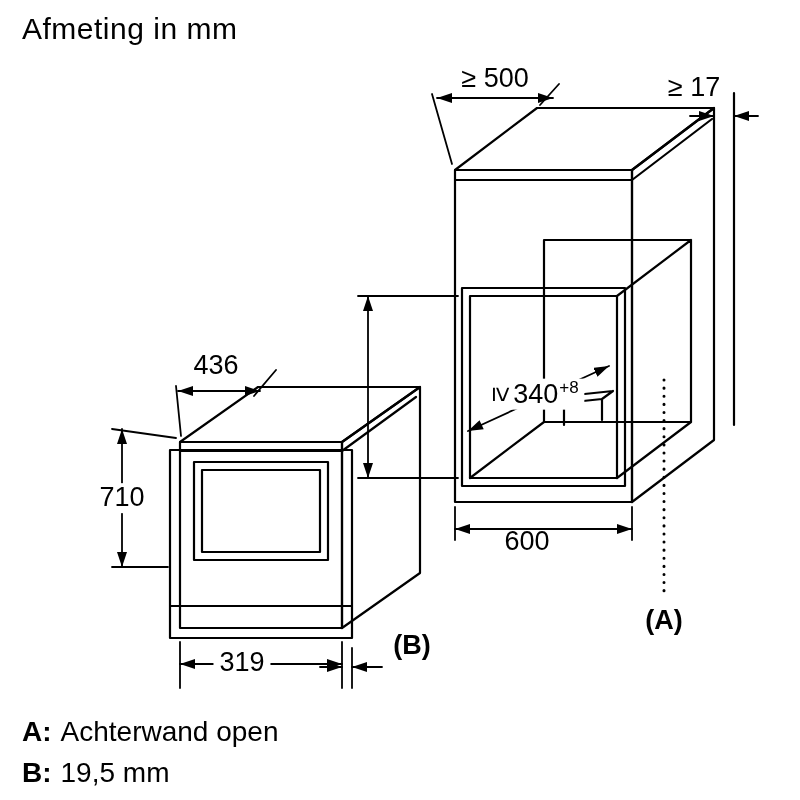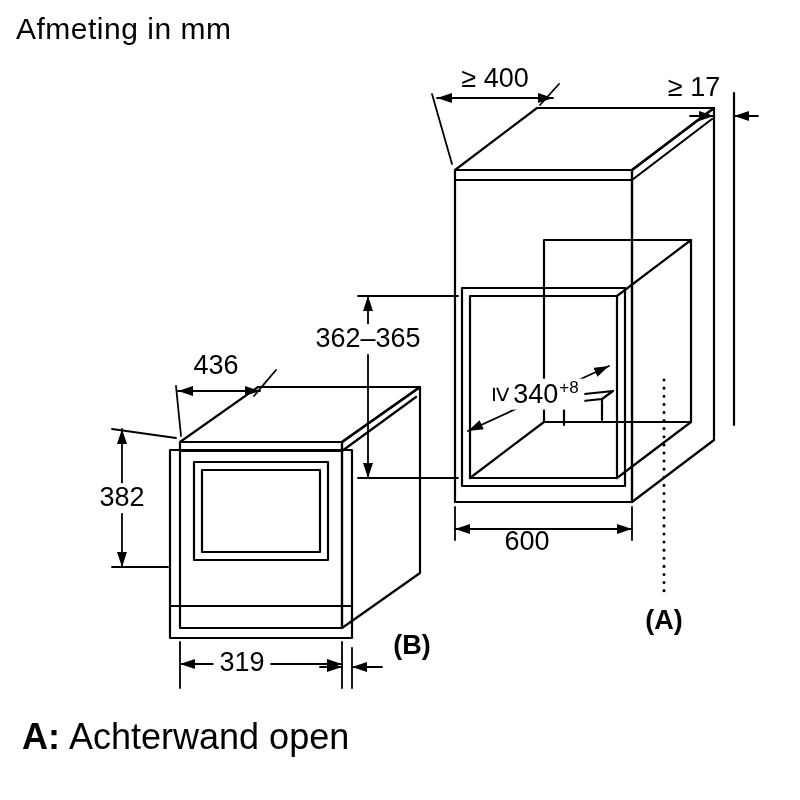--- a/index.html
+++ b/index.html
@@ -6,37 +6,37 @@
   .stage{
     position:relative;
     width:800px;height:800px;
     background:#fff;
     font-family:"Liberation Sans", sans-serif;
     color:#000;
     overflow:hidden;
   }
   .stage svg{position:absolute;left:0;top:0;}
   .title{
-    position:absolute;left:16px;top:12px;
+    position:absolute;left:22px;top:12px;
     font-size:30px;letter-spacing:0.5px;
   }
   .dim{
     position:absolute;
     transform:translate(-50%,-50%);
     font-size:27px;
     white-space:nowrap;
     line-height:1.1;
   }
   .bg{background:#fff;padding:0 6px;}
   .bold{font-weight:700;}
   .rot{display:inline-block;transform:rotate(90deg);margin-right:5px;}
   sup.tol{font-size:17px;vertical-align:super;margin-left:1px;}
   .legend{
     position:absolute;left:22px;
-    font-size:36px;white-space:nowrap;
+    font-size:28px;white-space:nowrap;
   }
   .legend .key{font-weight:700;margin-right:9px;}
 </style>
 </head>
 <body>
 
 <div class="stage">
 
   <svg width="800" height="800" viewBox="0 0 800 800">
     <defs>
@@ -101,40 +101,42 @@
       <path d="M352,648 L352,688"></path>
       <path d="M320,667 L342,667" marker-end="url(#ae)"></path>
       <path d="M382,667 L352,667" marker-end="url(#ae)"></path>
     </g>
 
     <path d="M664,380 L664,597" stroke="#000" fill="none" stroke-width="3" stroke-linecap="round" stroke-dasharray="0.1 8"></path>
   </svg>
 
   <div class="title">Afmeting in mm</div>
 
-  <div class="dim" style="left:495px;top:79px">≥ 400</div>
+  <div class="dim" style="left:495px;top:79px">≥ 500</div>
 
   <div class="dim" style="left:694px;top:88px">≥ 17</div>
 
-  <div class="dim bg" style="left:368px;top:339px">362–365</div>
 
   <div class="dim bg" style="left:536px;top:394px">
     <span class="rot">≥</span><span>340</span><sup class="tol">+8</sup>
   </div>
 
   <div class="dim" style="left:527px;top:542px">600</div>
 
   <div class="dim bold" style="left:664px;top:621px">(A)</div>
 
   <div class="dim" style="left:216px;top:366px">436</div>
 
-  <div class="dim bg" style="left:122px;top:498px">382</div>
+  <div class="dim bg" style="left:122px;top:498px">710</div>
 
   <div class="dim bg" style="left:242px;top:663px">319</div>
 
   <div class="dim bold" style="left:412px;top:646px">(B)</div>
 
   <div class="legend" style="top:716px">
     <span class="key">A:</span><span>Achterwand open</span>
   </div>
 
+  <div class="legend" style="top:757px">
+    <span class="key">B:</span><span>19,5 mm</span>
+  </div>
 
 </div>
 
 </body></html>

